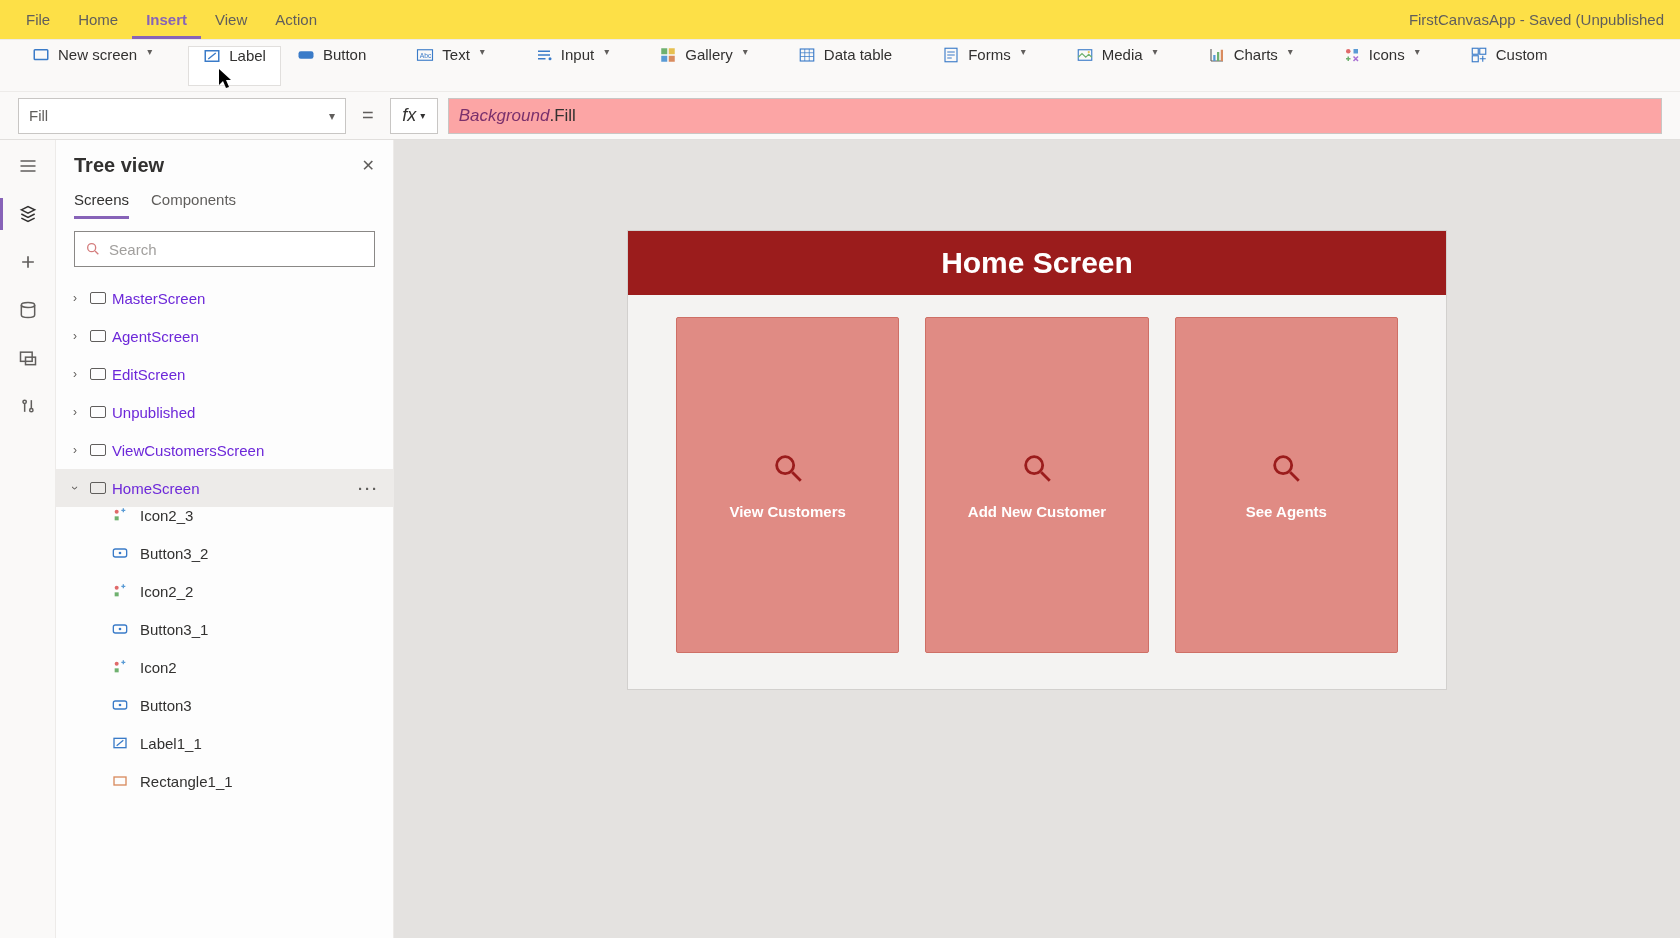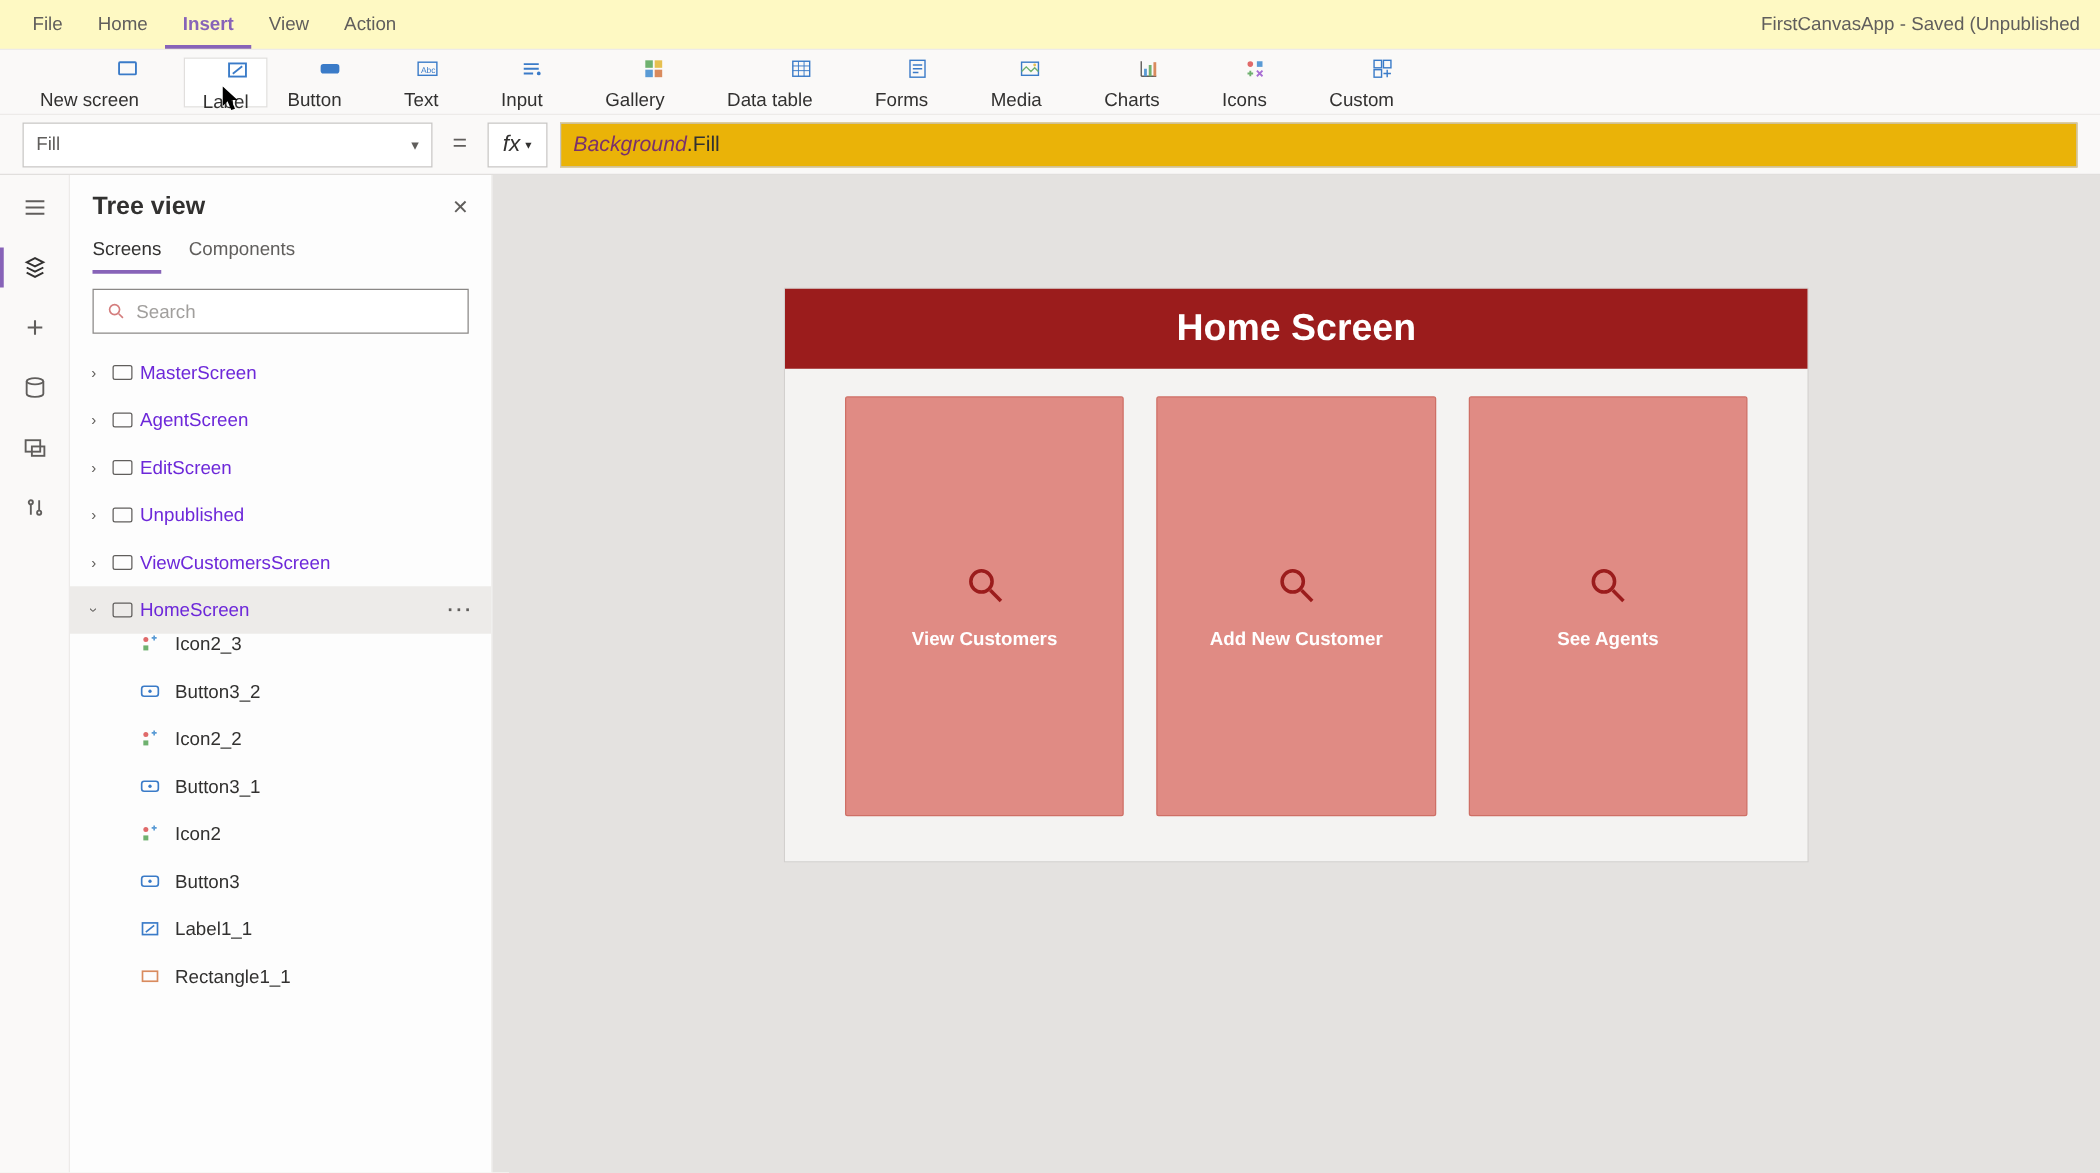--- a/index.html
+++ b/index.html
@@ -1,39 +1,39 @@
 <!DOCTYPE html>
 <html><head>
 <meta charset="utf-8">
 <style>
   * { box-sizing: border-box; margin: 0; padding: 0; font-family: "Segoe UI", Arial, sans-serif; }
   html, body { width: 100%; height: 100%; overflow: hidden; background: #f9f9f8; }
   body { display: flex; flex-direction: column; color: #323130; }
 
   
-  .menubar { height: 40px; display: flex; align-items: center; padding: 0 12px; background: #fef9c3; border-bottom: 1px solid #edebe9; font-size: 15px; color: #605e5c; }
+  .menubar { height: 40px; display: flex; align-items: center; padding: 0 12px; background: #fde047; border-bottom: 1px solid #edebe9; font-size: 15px; color: #605e5c; }
   .menubar .menu-item { padding: 0 14px; height: 100%; display: flex; align-items: center; cursor: pointer; }
   .menubar .menu-item.active { color: #8763b8; font-weight: 600; border-bottom: 3px solid #8763b8; padding-top:3px;}
   .menubar .spacer { flex: 1; }
   .menubar .title { font-size: 15px; color: #605e5c; padding-right: 4px; }
 
   
   .ribbon { height: 52px; display: flex; align-items: center; background: #faf9f8; border-bottom: 1px solid #edebe9; padding-left: 18px; gap: 2px; font-size: 15px; color: #323130; overflow:hidden;}
-  .ribbon .rbtn { display: flex; align-items: flex-end; height: 40px; padding: 0 14px; gap: 8px; cursor: pointer; white-space: nowrap; flex-direction: column; }
+  .ribbon .rbtn { display: flex; align-items: flex-start; height: 40px; padding: 0 14px; gap: 8px; cursor: pointer; white-space: nowrap; }
   .ribbon .rbtn .chev { font-size: 10px; color: #605e5c; margin-left: 2px; }
   .ribbon .sep { width: 18px; }
   .ribbon .rbtn.hover { background: #ffffff; border: 1px solid #e1dfdd; }
   .ricon { width: 18px; height: 18px; display: inline-block; }
 
   
   .fxrow { height: 48px; display: flex; align-items: center; background: #faf9f8; border-bottom: 1px solid #e1dfdd; padding: 0 18px; gap: 10px; }
   .propbox { width: 328px; height: 36px; border: 1px solid #c8c6c4; background: #fff; display: flex; align-items: center; padding: 0 10px; font-size: 15px; color: #605e5c; justify-content: space-between;}
   .eq { font-size: 20px; color: #605e5c; padding: 0 6px;}
   .fxbtn { width: 48px; height: 36px; border: 1px solid #c8c6c4; background:#fff; display:flex; align-items:center; justify-content:center; gap:4px; font-style: italic; font-family: "Times New Roman", serif; font-size: 18px; color:#323130;}
-  .fxinput { flex: 1; height: 36px; border: 1px solid #c8c6c4; background:#eab308; display:flex; align-items:center; padding:0 10px; font-family: Consolas, monospace; font-size: 17px;}
+  .fxinput { flex: 1; height: 36px; border: 1px solid #c8c6c4; background:#fca5a5; display:flex; align-items:center; padding:0 10px; font-family: Consolas, monospace; font-size: 17px;}
   .fxinput .tok-obj { color: #7a306c; font-style: italic; }
   .fxinput .tok-dot { color: #323130; }
   .fxinput .tok-prop { color: #323130; }
 
   
   .main { flex: 1; display: flex; min-height: 0; }
 
   
   .rail { width: 56px; background: #faf9f8; border-right: 1px solid #edebe9; display: flex; flex-direction: column; align-items: center; padding-top: 14px; gap: 24px; color:#605e5c;}
   .rail .railbtn { width: 24px; height: 24px; display:flex; align-items:center; justify-content:center; cursor:pointer;}

